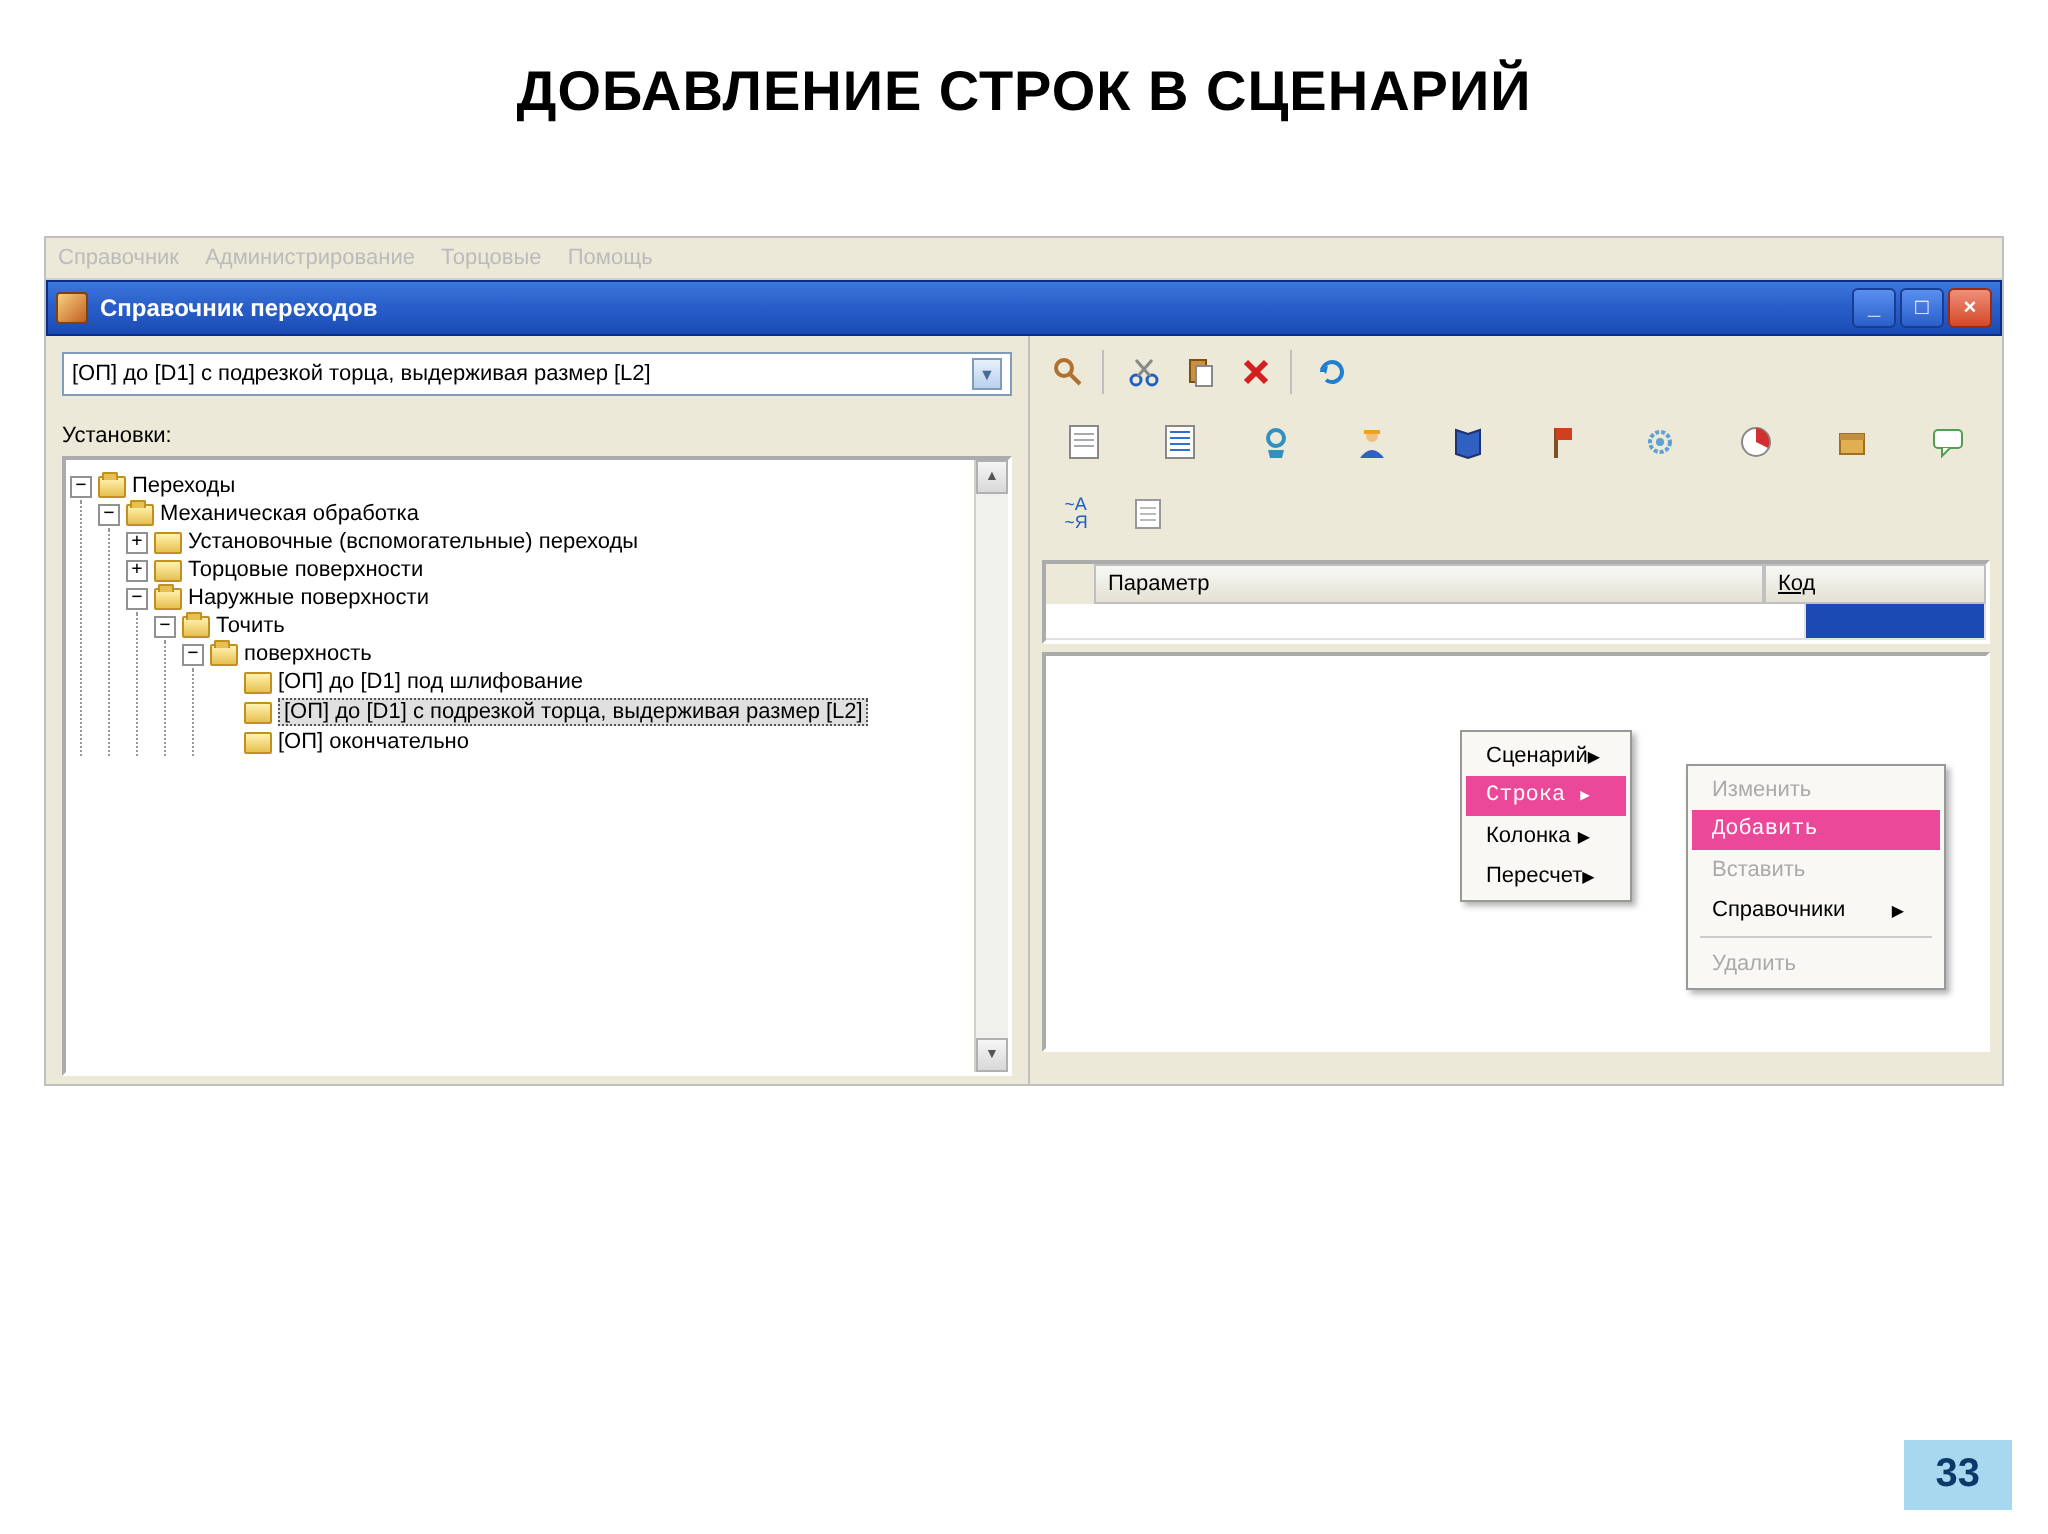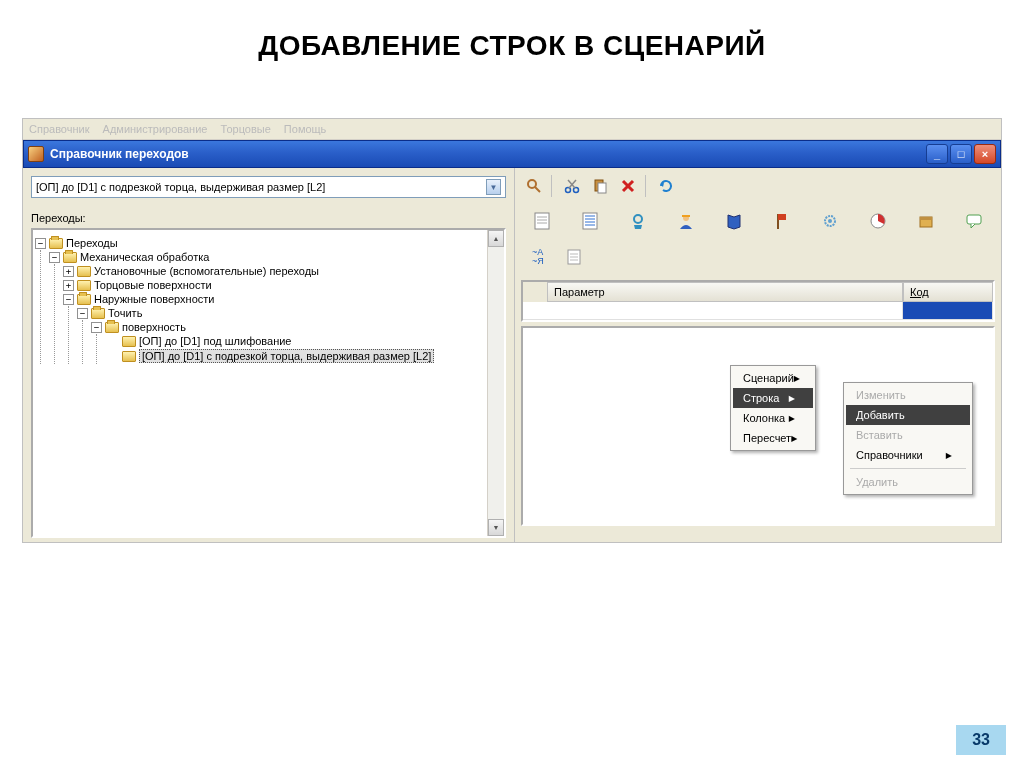--- a/index.html
+++ b/index.html
@@ -37,37 +37,37 @@
   .toolbar-row { display:flex; gap:2px; margin-bottom:4px; align-items:center;}
   .tb-sep { width:4px; height:22px; border-left:1px solid #c0c0c0; margin:0 2px;}
   .tb-btn { width:26px; height:24px; display:flex; align-items:center; justify-content:center; border:1px solid transparent; border-radius:2px;}
   .icon-svg { width:16px; height:16px; }
   .toolbar2 { display:flex; gap:14px; padding:2px 4px; }
   .tb2-btn { width:34px; height:34px; display:flex; align-items:center; justify-content:center; border:1px solid transparent;}
   .param-table { margin-top:6px; border:2px inset #fff; background:#fff; }
   .param-header { display:flex; background:#ece9d8;padding-left:24px; }
   .ph-cell { border:1px solid #c0c0c0; padding:3px 6px; font-size:11px; background:linear-gradient(#f8f8f4,#e4e1d4);}
   .ph-param { flex:1; }
-  .ph-code { width:90px;text-decoration:underline; }
+  .ph-code { width:111px;text-decoration:underline; }
   .param-row { display:flex; height:18px;}
   .pr-cell { border-right:1px solid #e0e0e0; border-bottom:1px solid #e0e0e0;}
   .pr-param { flex:1; }
   .pr-code { width:90px; background:#1a4bb5;}
   .white-area { background:#fff; border:2px inset #fff; height:200px; margin-top:4px;}
   
   .context-menu { position:absolute; background:#f9f8f4; border:1px solid #999; box-shadow:2px 2px 3px rgba(0,0,0,.3); font-size:11px; padding:2px;}
   .cm1 { left:730px; top:365px; width:86px;}
   .cm2 { left:843px; top:382px; width:130px;}
   .cm-item { padding:4px 18px 4px 10px; display:flex; justify-content:space-between; align-items:center; cursor:default;}
-  .cm-item.hl { background:#404040; color:#fff;}
+  .cm-item.hl { background:#ec4899; color:#fff;font-family:Liberation Mono, monospace;}
   .cm-item.disabled { color:#aaa;}
   .cm-arrow { font-size:8px;}
   .cm-sep { height:1px; background:#ccc; margin:3px 4px;}
   
-  .page-num { position:absolute; right:18px; bottom:12px; background:#a8d8f0; padding:6px 16px; font-size:16px; font-weight:bold; color:#093a6a;}
+  .page-num { position:absolute; right:18px; bottom:12px; background:#a8d8f0; padding:6px 16px; font-size:20px; font-weight:bold; color:#093a6a;}
 </style>
 </head>
 <body>
 
 <div class="slide-title">ДОБАВЛЕНИЕ СТРОК В СЦЕНАРИЙ</div>
 
 <div class="app-window">
   <div class="menubar">
     <span>Справочник</span>
     <span>Администрирование</span>
@@ -84,21 +84,21 @@
     </div>
   </div>
   <div class="client">
     <div class="left-pane">
       <div class="dropdown-row">
         <div class="dropdown">
           <span>[ОП] до [D1]  с подрезкой торца, выдерживая размер [L2]</span>
           <span class="dd-arrow">▼</span>
         </div>
       </div>
-      <div class="label-row">Переходы:</div>
+      <div class="label-row">Установки:</div>
       <div class="tree-container">
         <div class="tree">
           <div class="row">
               <span class="expander">−</span>
               <span class="folder-icon open"></span>
               <span>Переходы</span>
             </div>
           <div class="dotted-line">
             <div class="row">
                 <span class="expander">−</span>
@@ -137,20 +137,25 @@
                     <div class="row">
                         <span class="indent" style="width:14px"></span>
                         <span class="folder-icon"></span>
                         <span>[ОП] до [D1] под шлифование</span>
                       </div>
                     <div class="row">
                         <span class="indent" style="width:14px"></span>
                         <span class="folder-icon"></span>
                         <span class="selected">[ОП] до [D1]  с подрезкой торца, выдерживая размер [L2]</span>
                       </div>
+                    <div class="row">
+                        <span class="indent" style="width:14px"></span>
+                        <span class="folder-icon"></span>
+                        <span>[ОП] окончательно</span>
+                      </div>
                   </div>
                 </div>
               </div>
             </div>
           </div>
         </div>
         <div class="tree-scroll">
           <div class="sb-btn">▲</div>
           <div class="sb-track"></div>
           <div class="sb-btn">▼</div>

